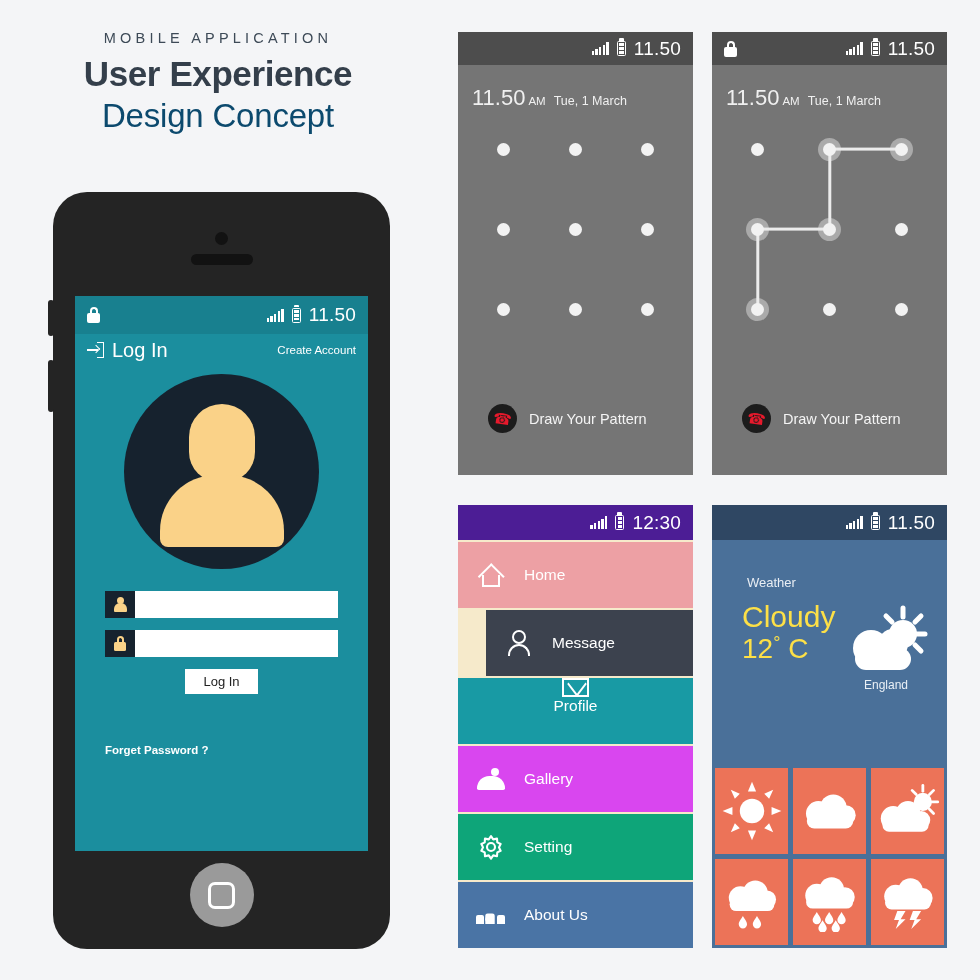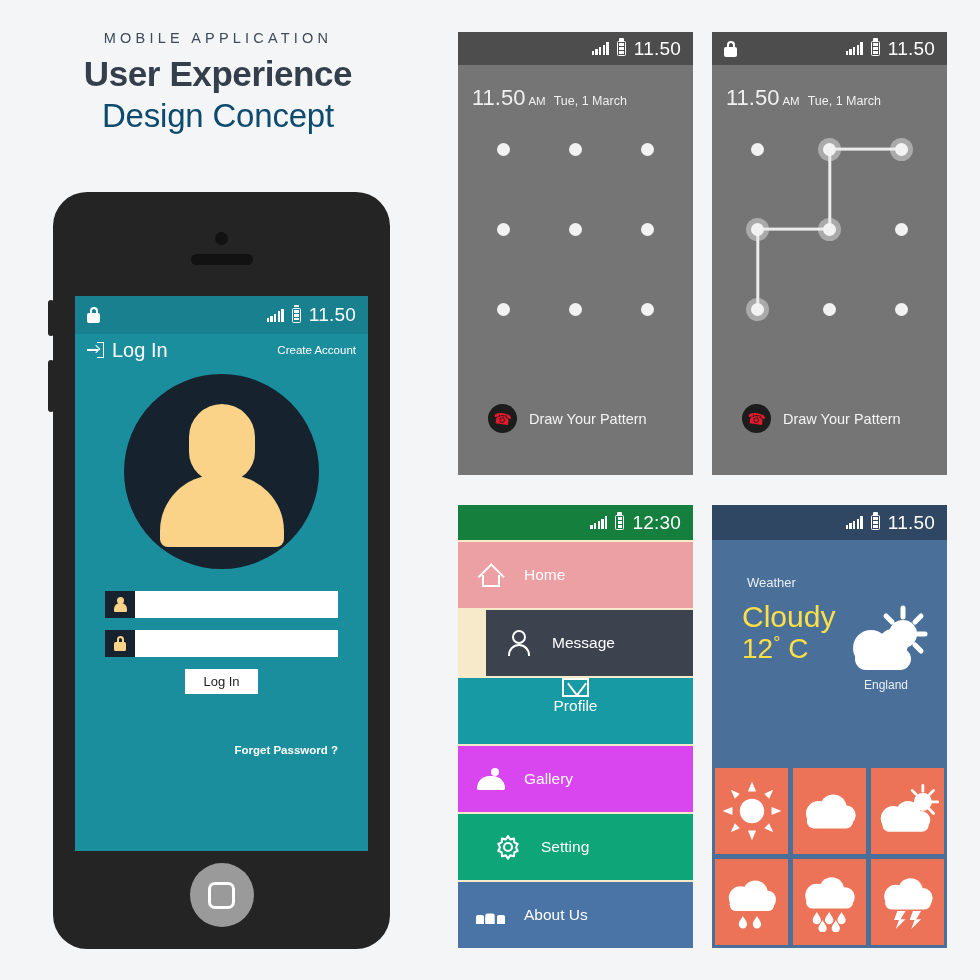--- a/index.html
+++ b/index.html
@@ -136,21 +136,21 @@
   .ico-lock-sm { position: relative; width: 12px; height: 15px; color:#fad288; }
   .ico-lock-sm .shackle { position:absolute; left:2.5px; top:0; width:7px; height:7px;
     border:2px solid currentColor; border-bottom:none; border-radius:4px 4px 0 0; }
   .ico-lock-sm .body { position:absolute; left:0; bottom:0; width:12px; height:9px;
     background: currentColor; border-radius:1.5px; }
   .login-btn-row { display: flex; justify-content: center; margin-top: 10px; }
   .login-btn {
     background: #fff; color: #222; border: none; font-family: "Liberation Sans", sans-serif;
     font-size: 13px; padding: 5px 18px; cursor: pointer;
   }
-  .forget { text-align: right; margin-top: 50px; color: #fff; font-size: 11.5px; font-weight: bold; }
+  .forget { text-align: left; margin-top: 50px; color: #fff; font-size: 11.5px; font-weight: bold; }
 
   
   .card { position: absolute; background: #757575; }
   .pattern-1 { left: 458px; top: 32px; width: 235px; height: 443px; }
   .pattern-2 { left: 712px; top: 32px; width: 235px; height: 443px; }
   .pattern-status { background: #4d4d4d; height: 33px; }
   .pattern-clock { padding: 20px 0 0 14px; color: #f0f0f0; }
   .pc-time { font-size: 22px; }
   .pc-ampm { font-size: 11.5px; margin-left: 3px; }
   .pc-date { font-size: 12.5px; margin-left: 8px; }
@@ -167,21 +167,21 @@
   }
   .phone-badge {
     width: 29px; height: 29px; border-radius: 50%; background: #1c1c1c;
     display: flex; align-items: center; justify-content: center;
   }
   .ico-phone { color: #e8192c; font-size: 15px; transform: rotate(8deg); }
   .pattern-label { color: #f4f4f4; font-size: 14.5px; }
 
   
   .menu { position: absolute; left: 458px; top: 505px; width: 235px; height: 443px; background: #f6eacb; }
-  .menu-status { background: #15803d; height: 35px; }
+  .menu-status { background: #4c1d95; height: 35px; }
   .menu-row { display: flex; align-items: center; height: 66px; margin-top: 2px; position: relative; }
   .menu-row .mi { width: 66px; display: flex; align-items: center; justify-content: center; color: #fff; }
   .menu-row .ml { color: #fff; font-size: 15.5px; }
   .m-home { background: #eda0a4; }
   .m-message { background: #3c424e; }
   .m-profile { background: #189aa4; }
   .m-gallery { background: #cf3a22; }
   .m-setting { background: #0ea579; }
   .m-about { background: #4a74a5; }
 
@@ -440,21 +440,21 @@
         </div>
         <div class="menu-row m-gallery" style="background: #d946ef;">
           <span class="mi">
             <span class="ico-image">
               <i class="sun"></i>
               <i class="hill"></i>
             </span>
           </span>
           <span class="ml">Gallery</span>
         </div>
-        <div class="menu-row m-setting" style="background: rgb(14, 165, 121); padding-left: 17px;">
+        <div class="menu-row m-setting" style="background: rgb(14, 165, 121);">
           <span class="mi">
             <svg class="ico-gear" viewBox="0 0 26 26" fill="none" stroke="#fff" stroke-width="2.1">
               <circle cx="13" cy="13" r="4"></circle>
               <path d="M13 2.2 15.2 5.4 19 4.6 19.3 8.4 22.6 10 21 13.4 22.6 16.8 19.3 18.4 19 22.2 15.2 21.4 13 24.6 10.8 21.4 7 22.2 6.7 18.4 3.4 16.8 5 13.4 3.4 10 6.7 8.4 7 4.6 10.8 5.4 Z" stroke-linejoin="round"></path>
             </svg>
           </span>
           <span class="ml">Setting</span>
         </div>
         <div class="menu-row m-about" style="background: rgb(74, 116, 165);">
           <span class="mi">

